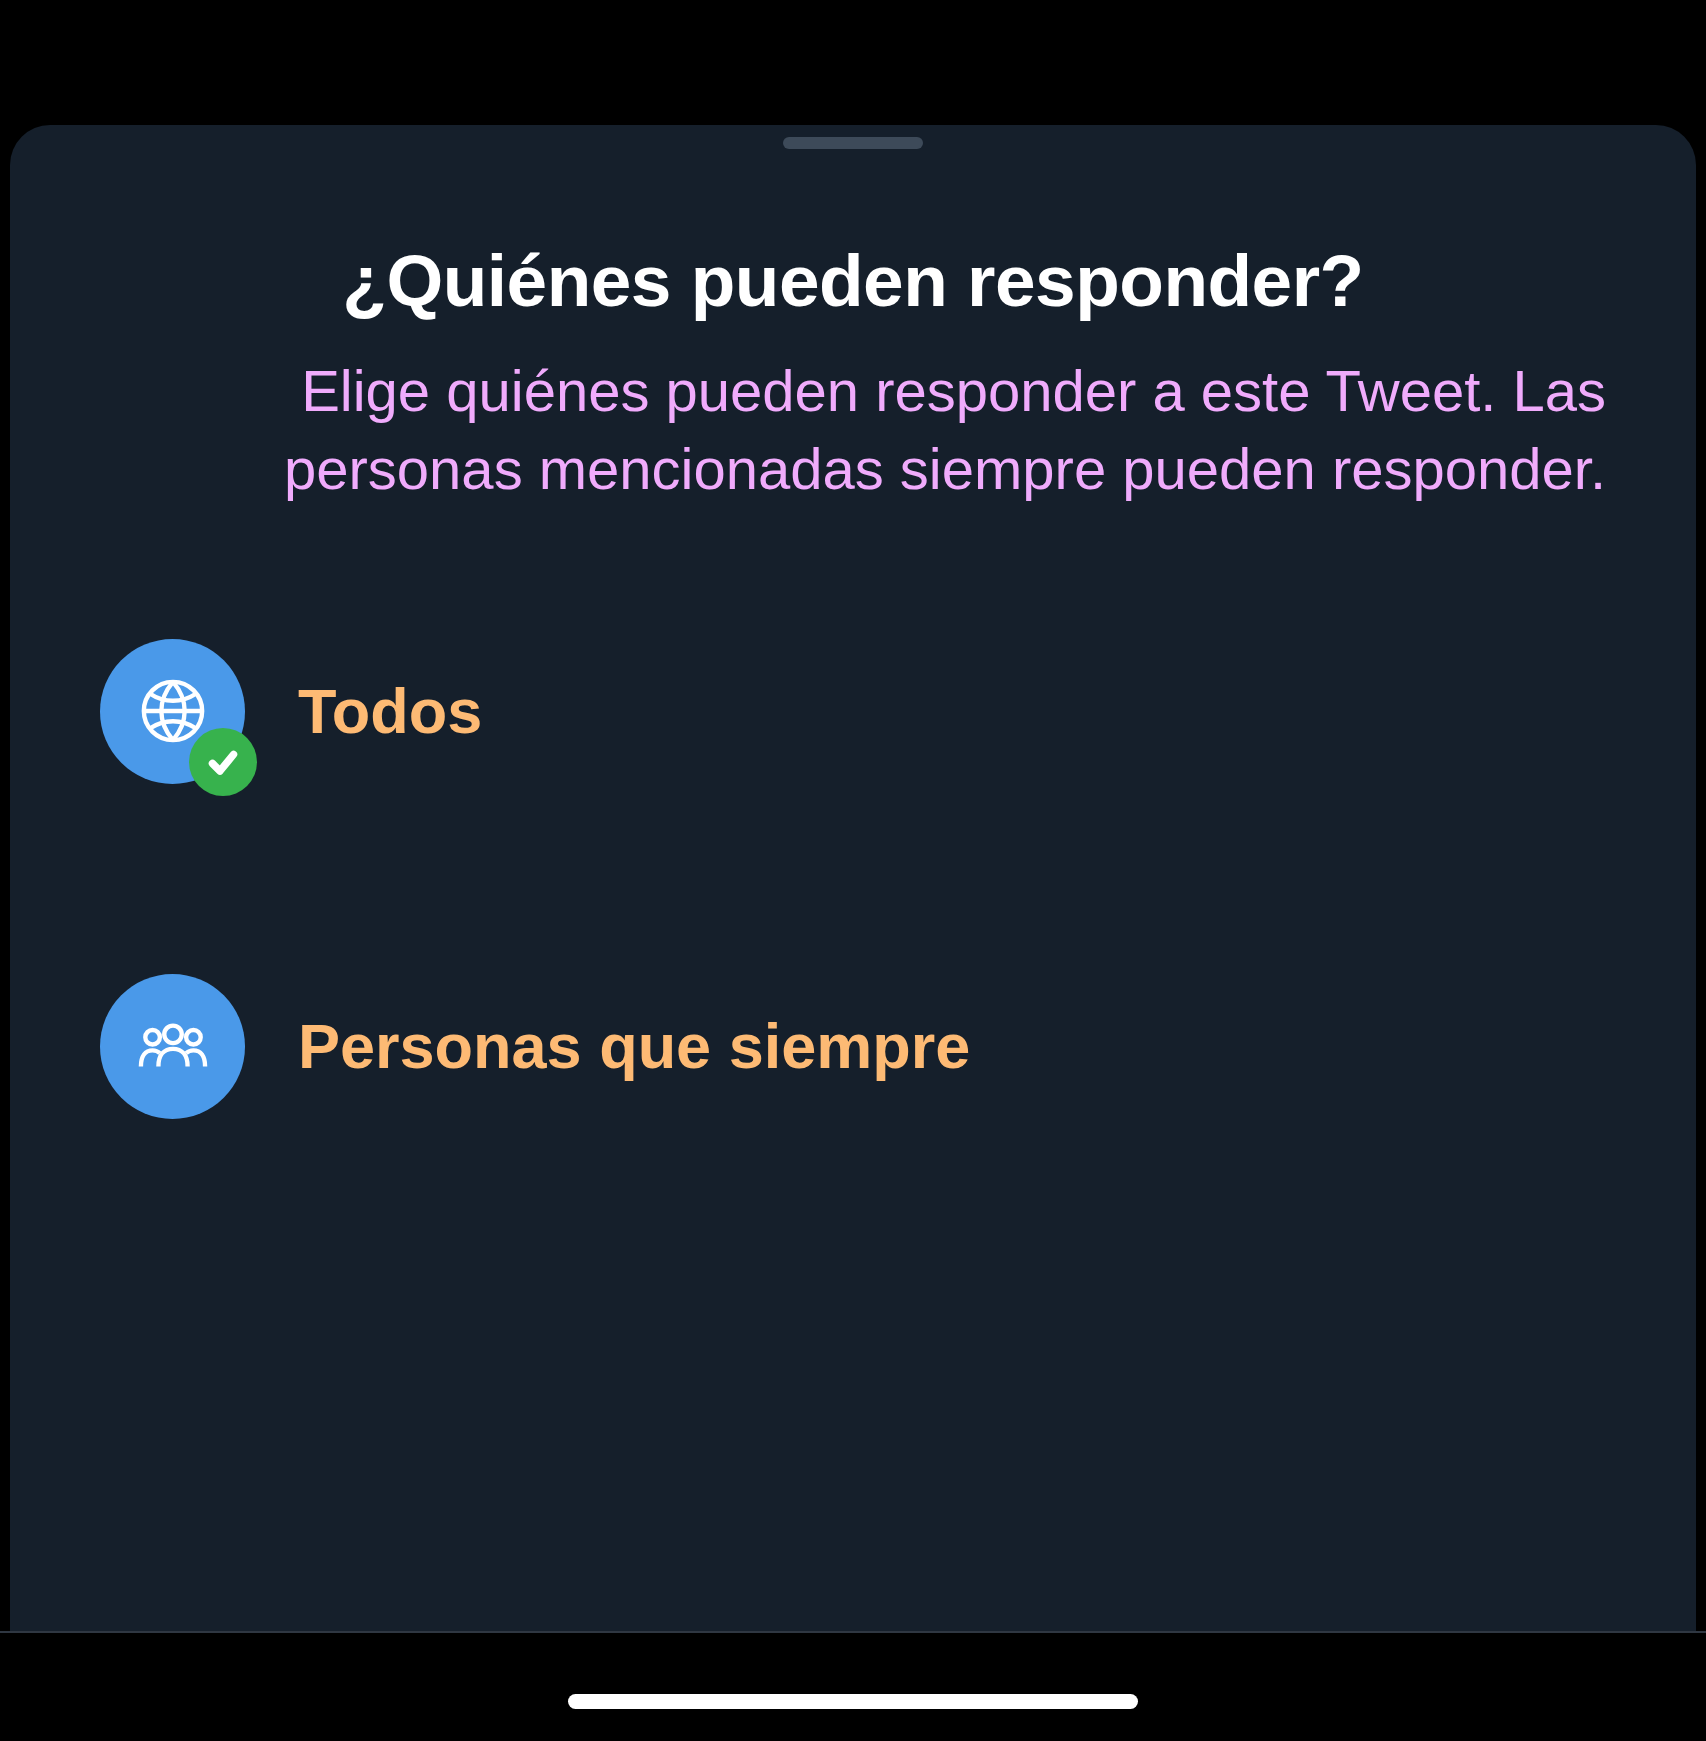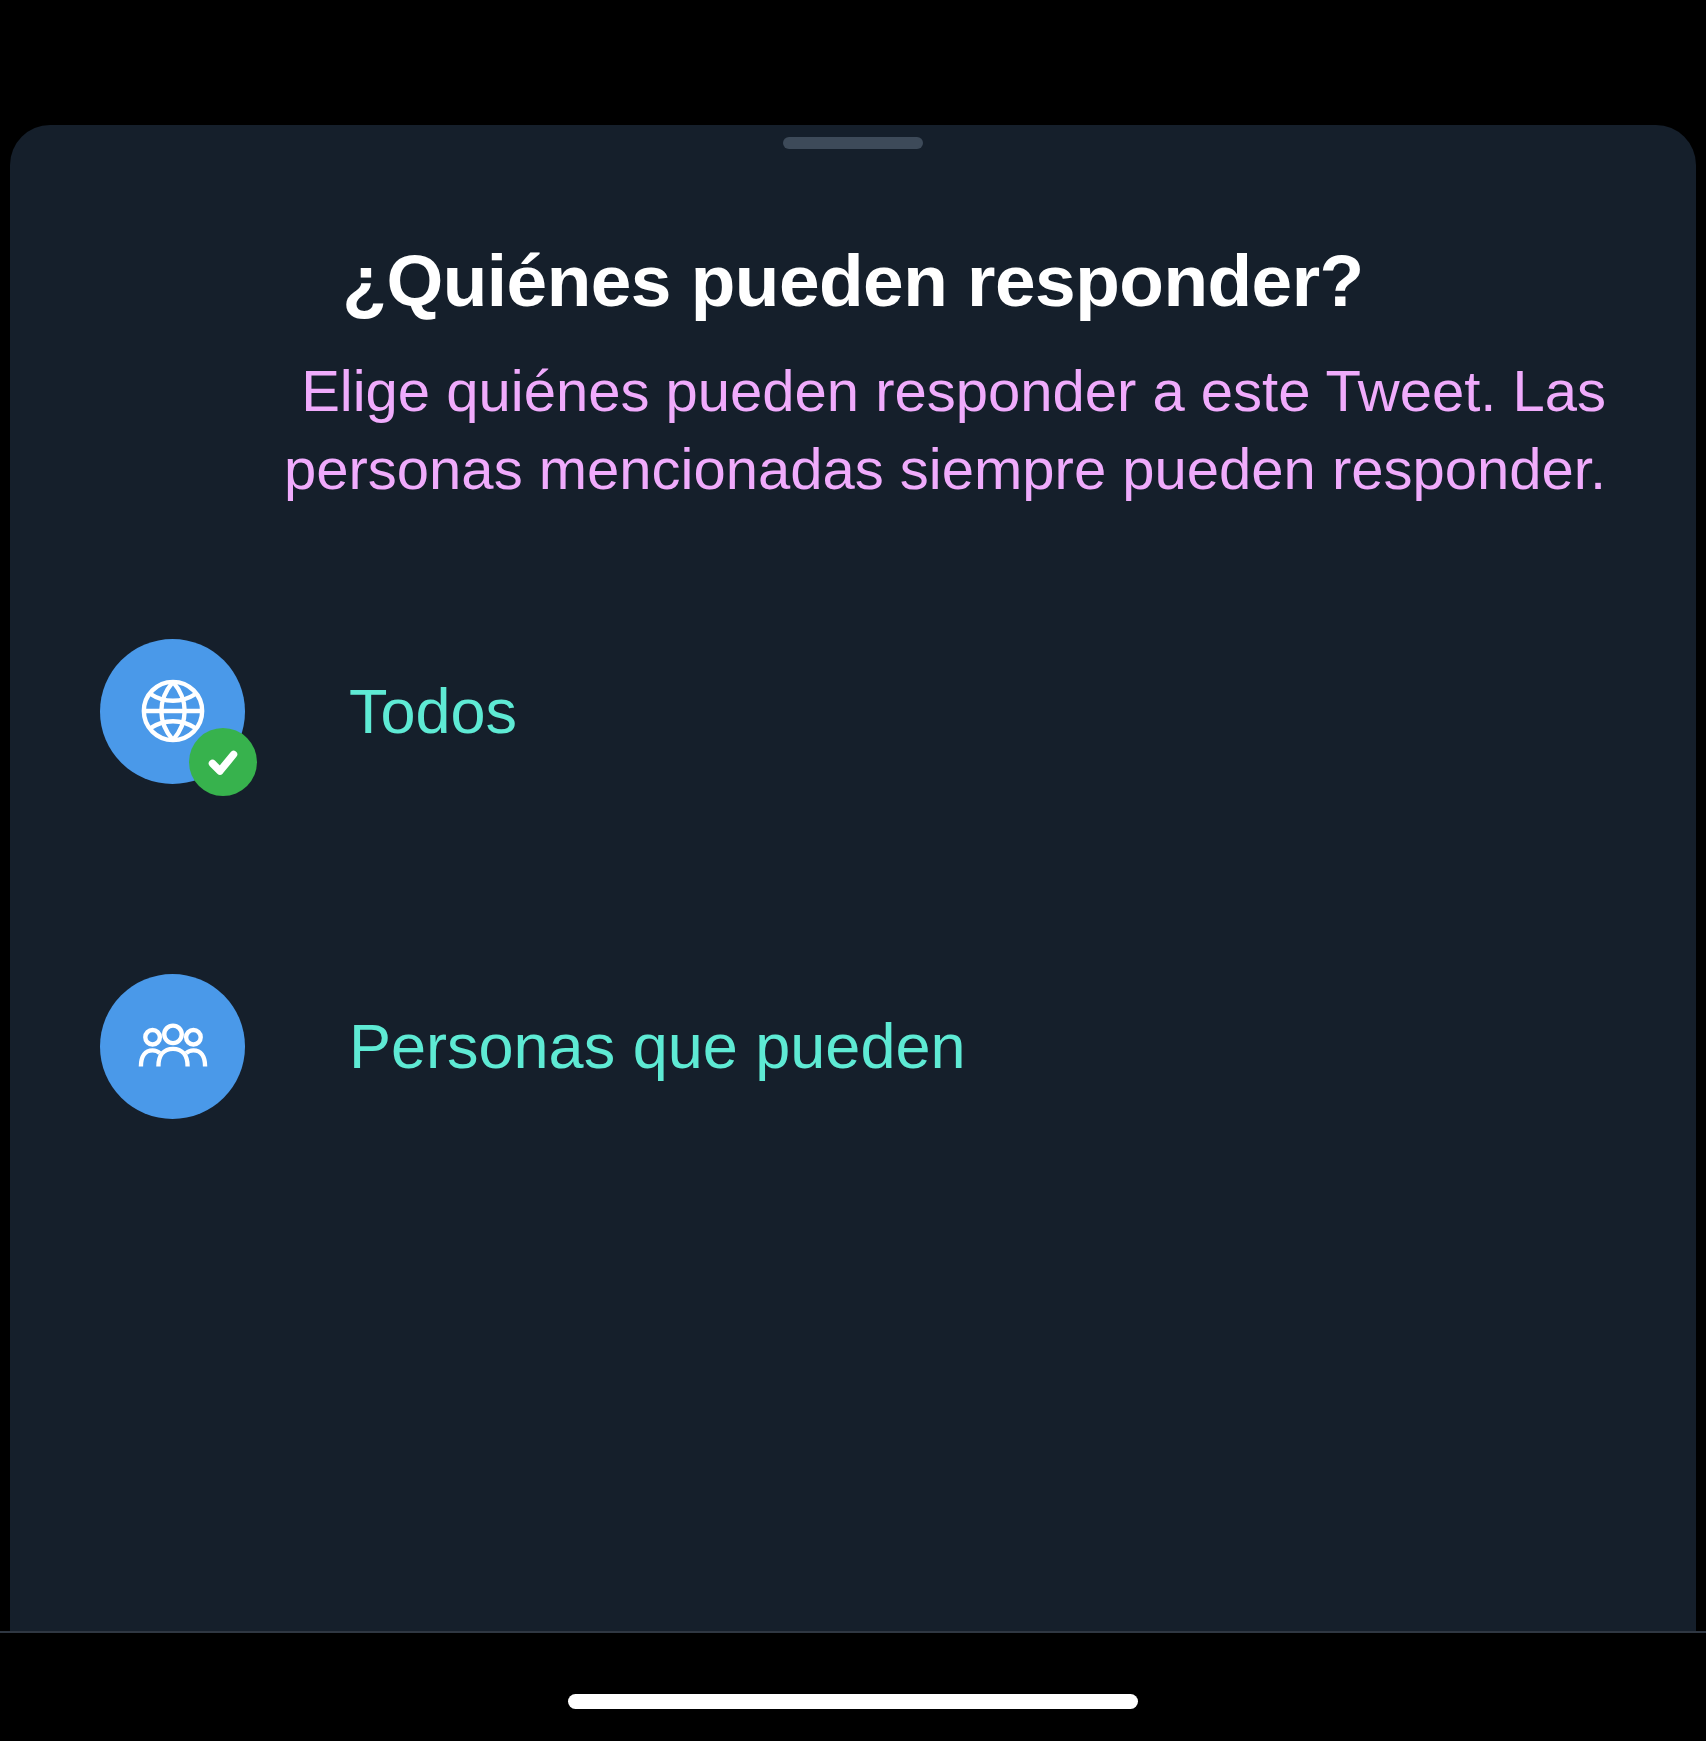--- a/index.html
+++ b/index.html
@@ -109,24 +109,24 @@
     
     .check-badge svg {
       width: 36px;
       height: 36px;
       stroke: #ffffff;
       stroke-width: 5;
       fill: none;
     }
     
     .option-label {
-      color: #5eead4;
+      color: #fdba74;
       font-size: 63px;
-      font-weight: 400;
-      margin-left: 104px;
+      font-weight: 700;
+      margin-left: 53px;
     }
     
     .bottom-bar {
       position: absolute;
       bottom: 0;
       left: 0;
       right: 0;
       height: 110px;
       background-color: #000000;
       border-top: 2px solid #2f3742;
@@ -179,21 +179,21 @@
       <div class="icon-circle">
         <svg viewBox="0 0 48 48">
           <circle cx="24" cy="16" r="6"></circle>
           <circle cx="10" cy="18" r="5"></circle>
           <circle cx="38" cy="18" r="5"></circle>
           <path d="M 14 38 C 14 30, 18 26, 24 26 C 30 26, 34 30, 34 38"></path>
           <path d="M 2 38 C 2 31, 5 27, 10 27 C 12 27, 14 28, 15 29"></path>
           <path d="M 46 38 C 46 31, 43 27, 38 27 C 36 27, 34 28, 33 29"></path>
         </svg>
       </div>
-      <span class="option-label">Personas que pueden</span>
+      <span class="option-label">Personas que siempre</span>
     </div>
 
 
   </div>
 </div>
 
 <div class="bottom-bar">
   <div class="home-indicator"></div>
 </div>
 

